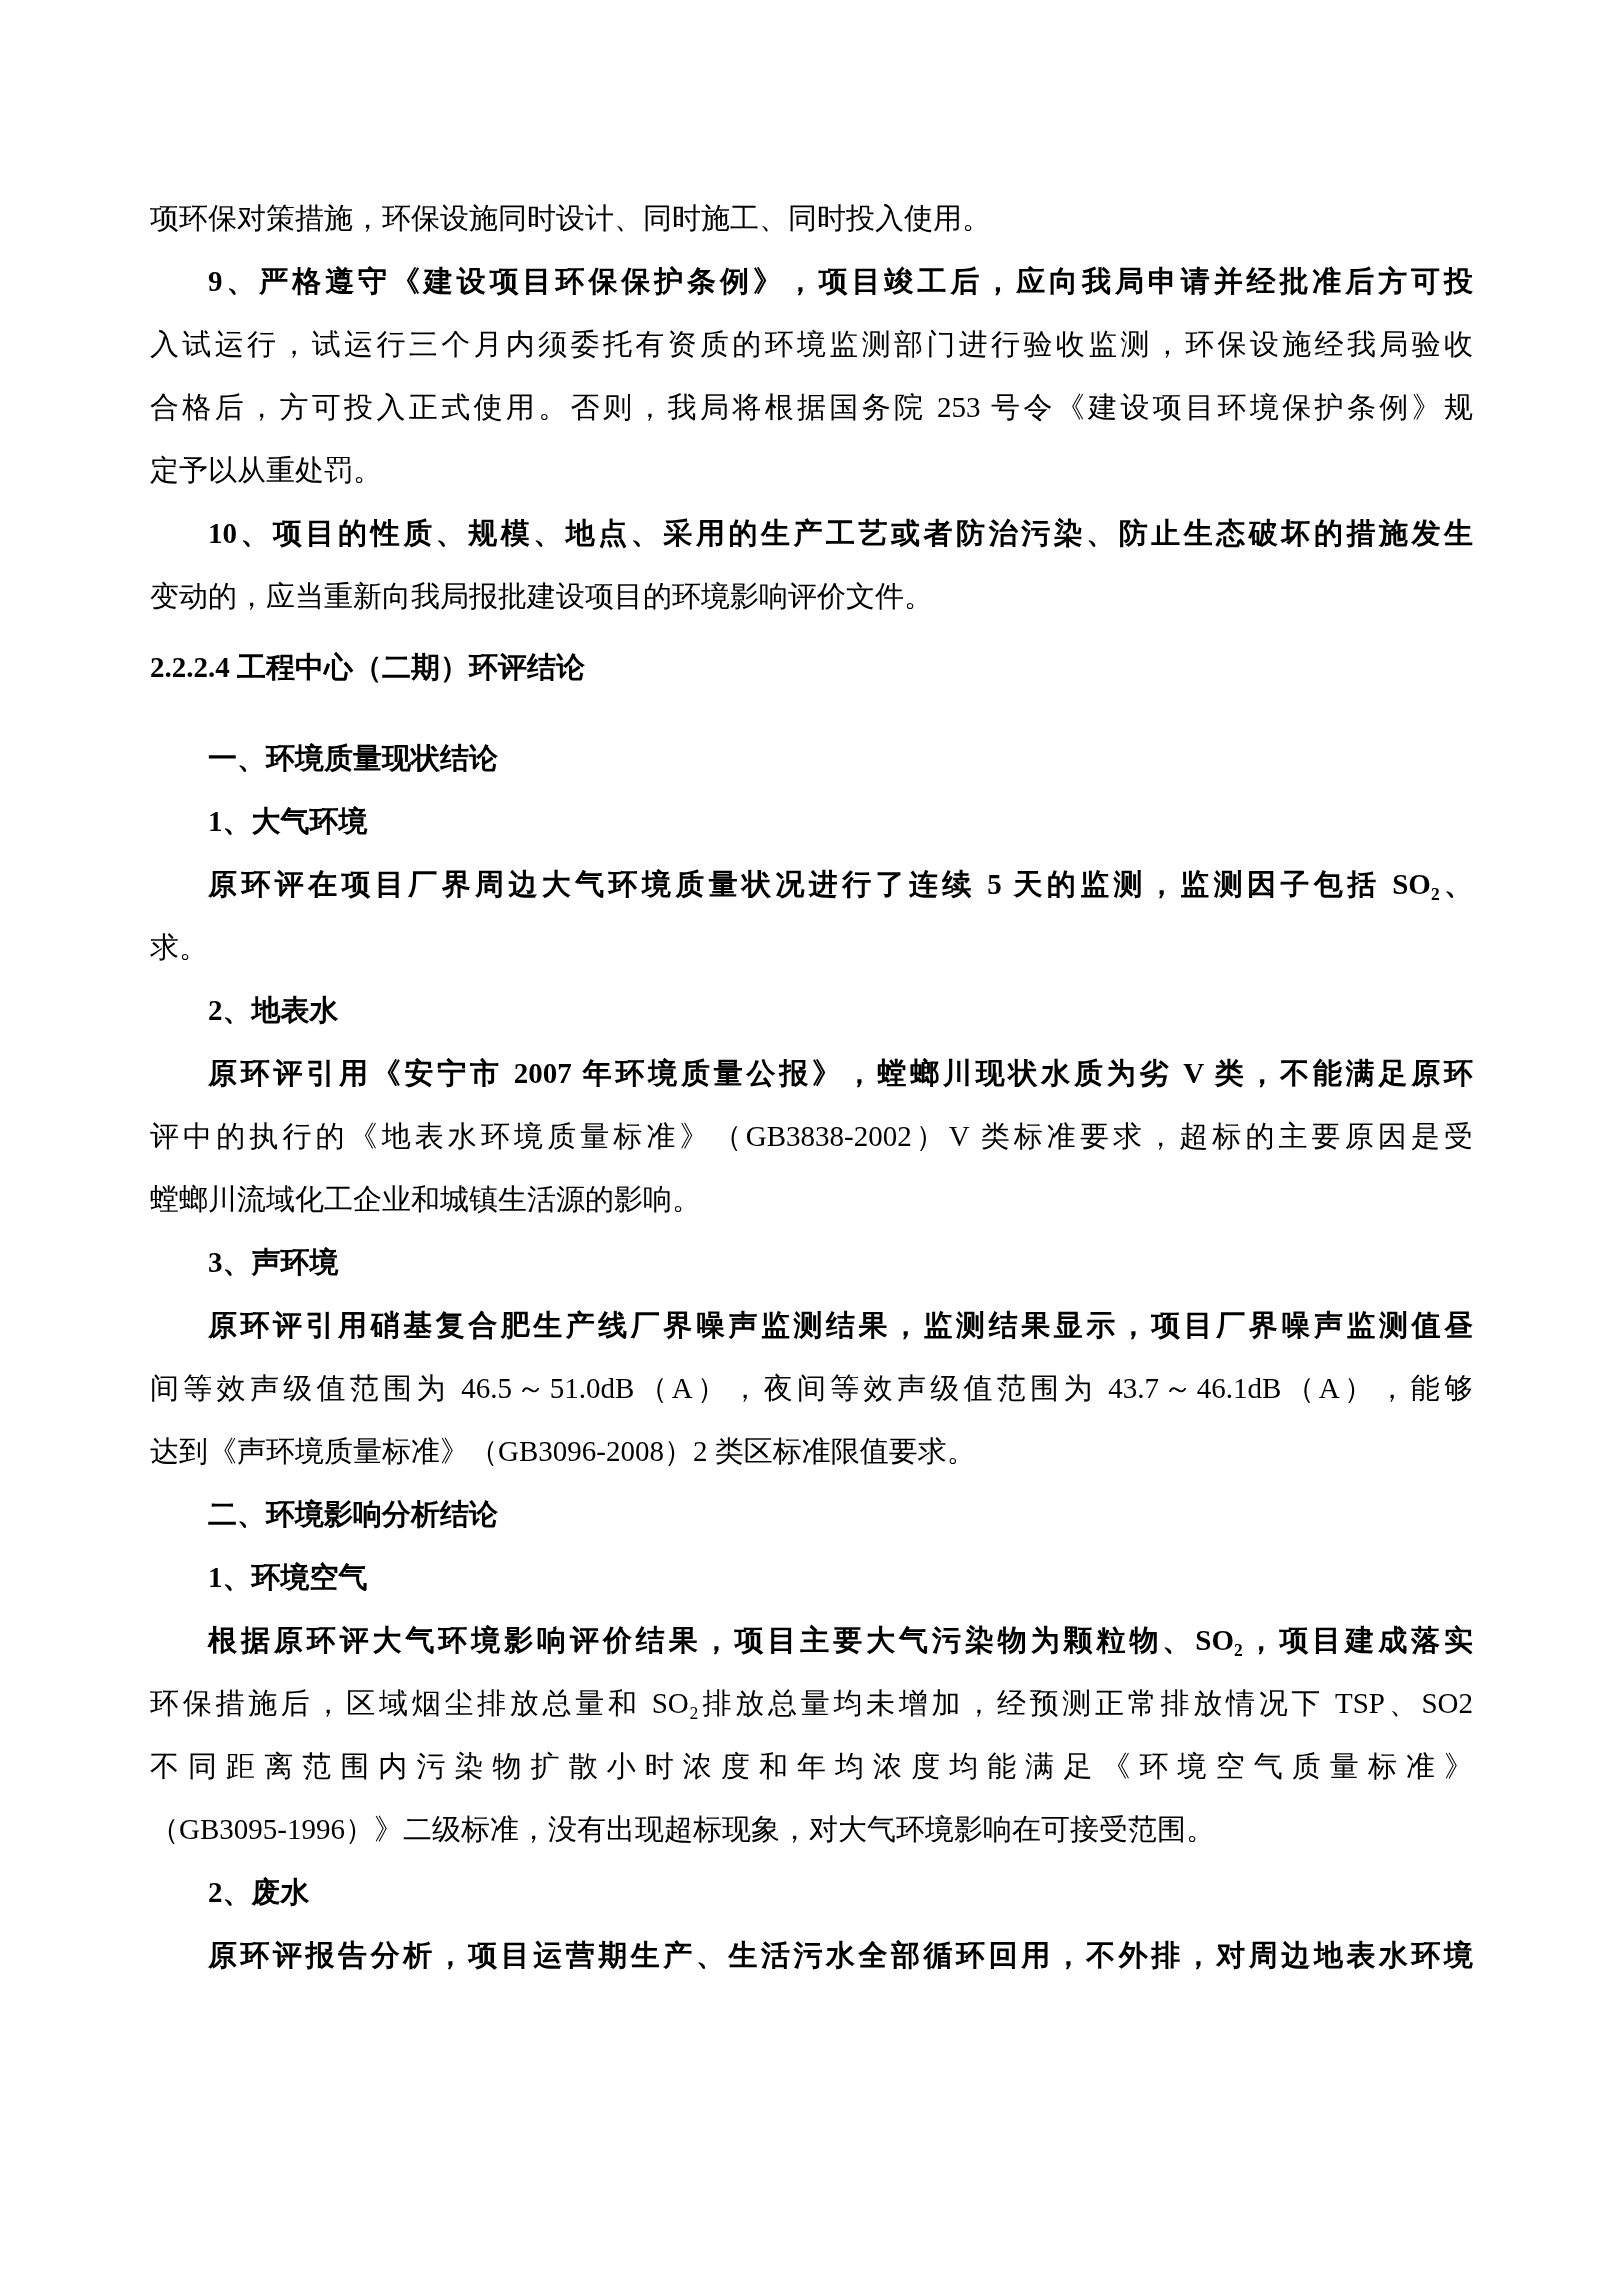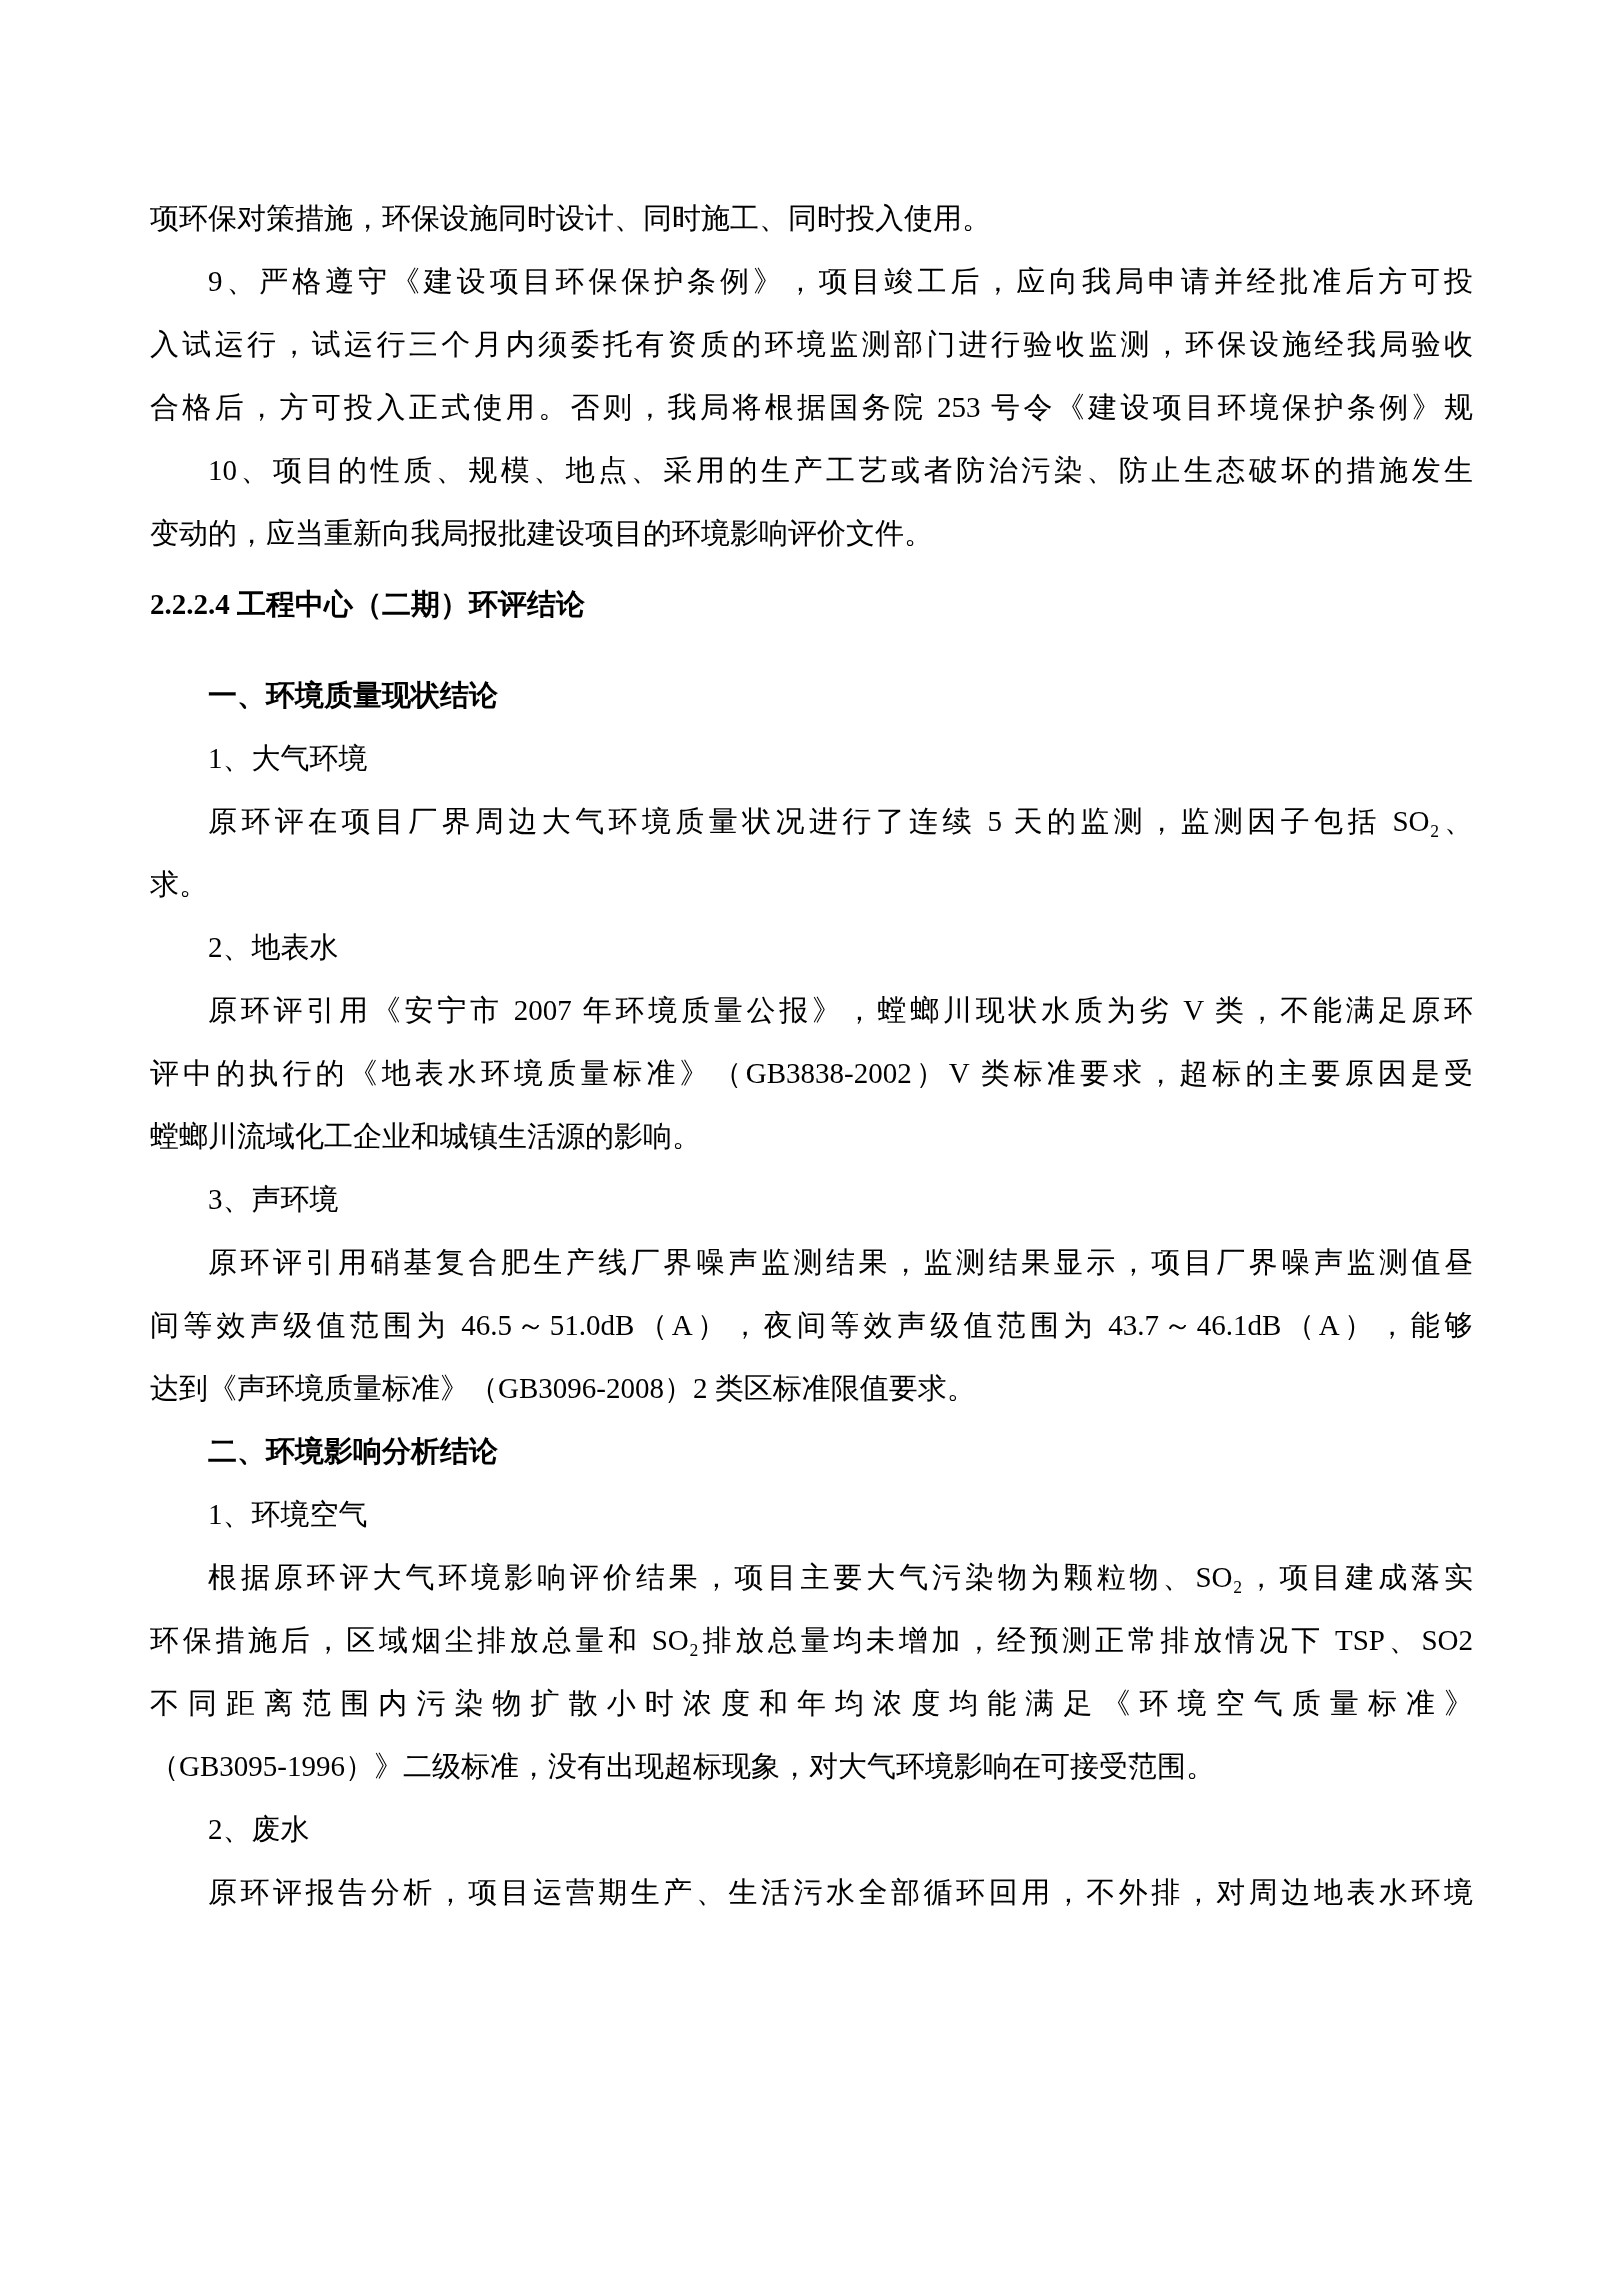--- a/index.html
+++ b/index.html
@@ -24,20 +24,21 @@
   }
   .line {
     font-size: 29px;
     line-height: 63px;
     height: 63px;
     white-space: normal;
     overflow: visible;
   }
   .indent {
     text-indent: 2em;
+    font-weight: bold;
   }
   .justify {
     text-align: justify;
     text-align-last: justify;
   }
   .bold {
     font-weight: bold;
   }
   .heading {
     font-weight: bold;
@@ -58,20 +59,21 @@
 </style>
 </head>
 <body>
 
 <div class="page">
   <div class="content">
       <div class="line">项环保对策措施，环保设施同时设计、同时施工、同时投入使用。</div>
       <div class="line indent justify">9、严格遵守《建设项目环保保护条例》，项目竣工后，应向我局申请并经批准后方可投</div>
       <div class="line justify">入试运行，试运行三个月内须委托有资质的环境监测部门进行验收监测，环保设施经我局验收</div>
       <div class="line justify">合格后，方可投入正式使用。否则，我局将根据国务院 253 号令《建设项目环境保护条例》规</div>
+      <div class="line">定予以从重处罚。</div>
       <div class="line indent justify">10、项目的性质、规模、地点、采用的生产工艺或者防治污染、防止生态破坏的措施发生</div>
       <div class="line">变动的，应当重新向我局报批建设项目的环境影响评价文件。</div>
       <div class="line bold heading">2.2.2.4 工程中心（二期）环评结论</div>
       <div class="line indent bold subheading">一、环境质量现状结论</div>
       <div class="line indent">1、大气环境</div>
       <div class="line indent justify">原环评在项目厂界周边大气环境质量状况进行了连续 5 天的监测，监测因子包括 SO₂、</div>
       <div class="line">求。</div>
       <div class="line indent">2、地表水</div>
       <div class="line indent justify">原环评引用《安宁市 2007 年环境质量公报》，螳螂川现状水质为劣 V 类，不能满足原环</div>
       <div class="line justify">评中的执行的《地表水环境质量标准》（GB3838-2002）V 类标准要求，超标的主要原因是受</div>

